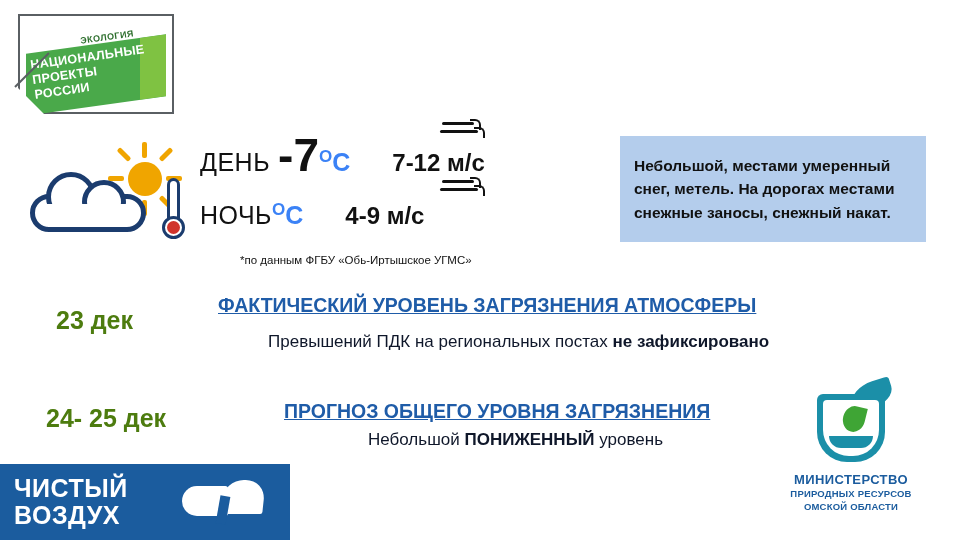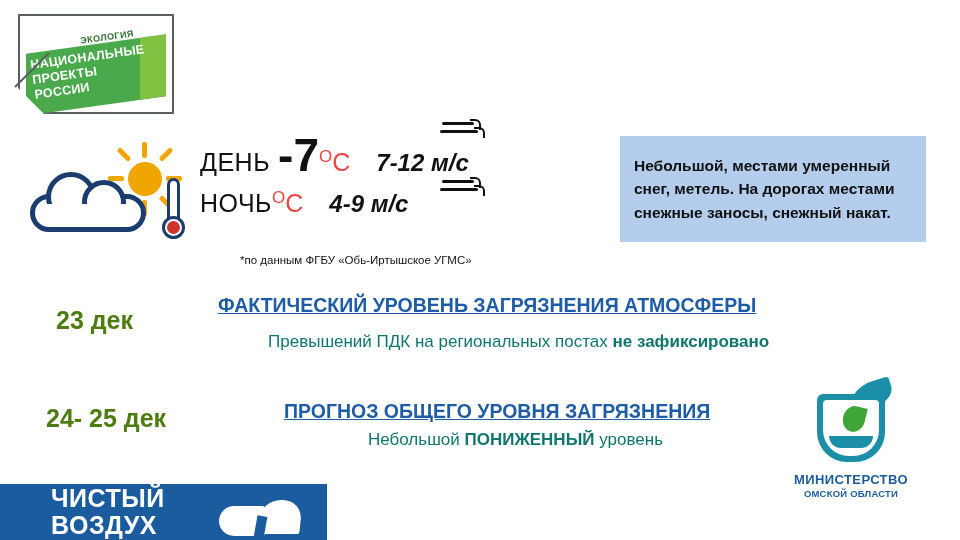--- a/index.html
+++ b/index.html
@@ -233,33 +233,33 @@
   }
   .temp-value {
     font-size: 46px;
     font-weight: bold;
     color: #111111;
     margin-left: 8px;
     line-height: 1;
   }
   .temp-unit {
     font-size: 25px;
-    font-weight: normal;
-    color: #ef4444;
+    font-weight: bold;
+    color: #3b82f6;
+    margin-top: 12px;
   }
   .temp-unit sup {
     font-size: 17px;
     vertical-align: super;
   }
   .wind-val {
     font-size: 24px;
     font-weight: bold;
     color: #111111;
-    margin-left: 26px;
-    font-style: italic;
+    margin-left: 42px;
   }
 
   
   .wind-glyph {
     position: absolute;
     width: 46px;
     height: 22px;
   }
   .wind-glyph .wl {
     position: absolute;
@@ -329,38 +329,37 @@
     color: #1f5ca8;
     text-decoration: underline;
     white-space: nowrap;
   }
   .head-fact { left: 218px; top: 294px; }
   .head-forecast { left: 284px; top: 400px; }
 
   .section-sub {
     position: absolute;
     font-size: 17px;
-    color: #0f766e;
+    color: #0f172a;
     white-space: nowrap;
   }
   .sub-fact { left: 268px; top: 332px; }
   .sub-forecast { left: 368px; top: 430px; }
   .section-sub b { font-weight: bold; }
 
   
   .cv-logo {
     position: absolute;
     left: 0;
     bottom: 0;
     width: 290px;
-    height: 56px;
+    height: 76px;
     background: #1b5c9e;
     display: flex;
     align-items: center;
-    padding-left: 37px;
   }
   .cv-logo .cv-text {
     color: #ffffff;
     font-size: 25px;
     font-weight: bold;
     line-height: 27px;
     margin-left: 14px;
     letter-spacing: 0.5px;
   }
   .cv-logo .cv-mark {
@@ -562,16 +561,17 @@
 
   <div class="min-logo">
     <div class="emblem">
       <div class="bird"></div>
       <div class="shield"></div>
       <div class="shield-inner"></div>
       <div class="leaf"></div>
       <div class="wave"></div>
     </div>
     <div class="ml-title">МИНИСТЕРСТВО</div>
+    <div class="ml-sub">ПРИРОДНЫХ РЕСУРСОВ</div>
     <div class="ml-sub">ОМСКОЙ ОБЛАСТИ</div>
   </div>
 
 </div>
 
 </body></html>

